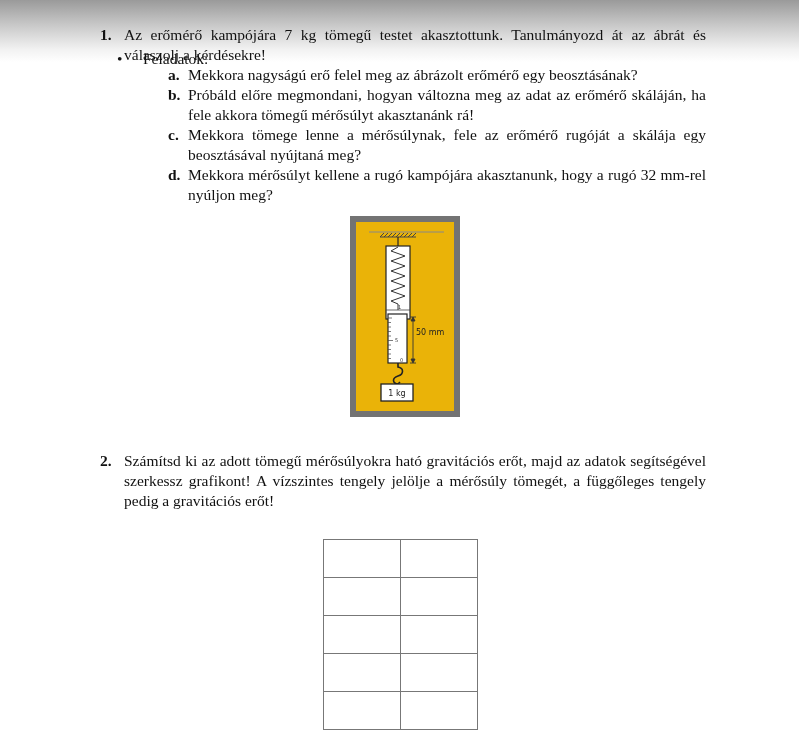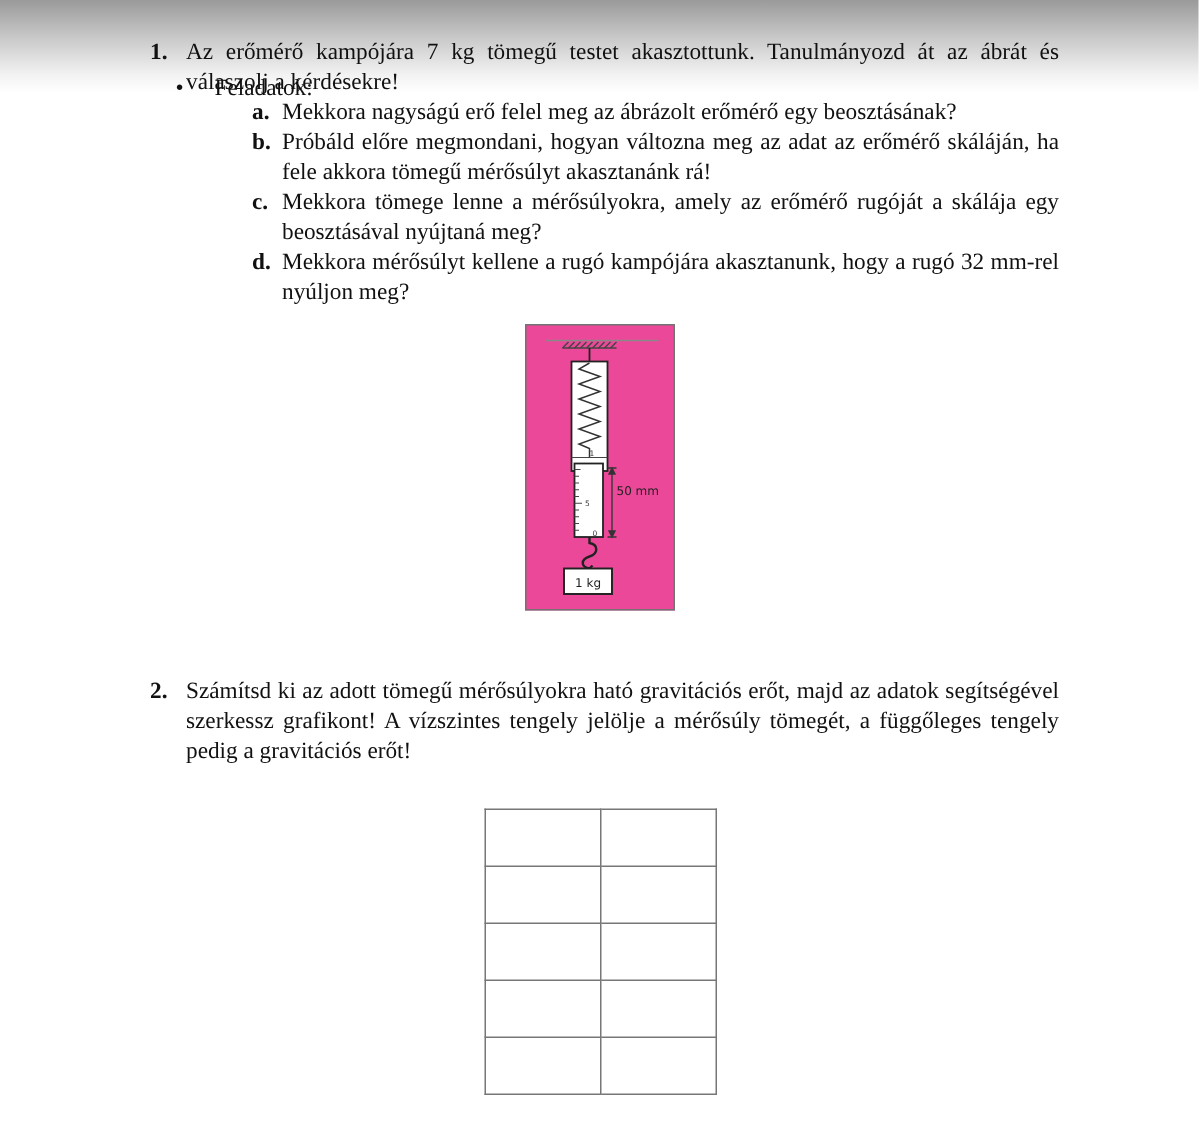--- a/index.html
+++ b/index.html
@@ -19,21 +19,21 @@
     .bullet-line { position: absolute; left: 117px; top: 4px; font-weight: normal; margin-top: 46px; }
     .bullet-line .dot { display: inline-block; width: 26px; }
     .task { position: absolute; left: 100px; width: 606px; line-height: 20px; text-align: justify; }
     .task .num { position: absolute; left: 0; top: 0; font-weight: bold; }
     .task .body { margin-left: 24px; }
     .sub { position: absolute; left: 168px; width: 538px; line-height: 20px; text-align: justify; }
     .sub .let { position: absolute; left: 0; top: 0; font-weight: bold; }
     .sub .body { margin-left: 20px; }
     .figure {
       position: absolute; left: 350px; top: 216px; width: 98px; height: 189px;
-      border: 1px solid #737373; background: #ec4899;
+      border: 6px solid #737373; background: #eab308;
     }
     .grid-table {
       position: absolute; left: 323px; top: 539px; border-collapse: collapse;
     }
     .grid-table td {
       width: 76px; height: 37px; border: 1.5px solid #777; padding: 0;
     }
   </style>
 </head>
 <body>
@@ -54,21 +54,21 @@
   <div class="sub" style="top:65px;">
     <span class="let">a.</span>
     <div class="body">Mekkora nagyságú erő felel meg az ábrázolt erőmérő egy beosztásának?</div>
   </div>
   <div class="sub" style="top:85px;">
     <span class="let">b.</span>
     <div class="body">Próbáld előre megmondani, hogyan változna meg az adat az erőmérő skáláján, ha fele akkora tömegű mérősúlyt akasztanánk rá!</div>
   </div>
   <div class="sub" style="top:125px;">
     <span class="let">c.</span>
-    <div class="body">Mekkora tömege lenne a mérősúlyokra, amely az erőmérő rugóját a skálája egy beosztásával nyújtaná meg?</div>
+    <div class="body">Mekkora tömege lenne a mérősúlynak, fele az erőmérő rugóját a skálája egy beosztásával nyújtaná meg?</div>
   </div>
   <div class="sub" style="top:165px;">
     <span class="let">d.</span>
     <div class="body">Mekkora mérősúlyt kellene a rugó kampójára akasztanunk, hogy a rugó 32 mm-rel nyúljon meg?</div>
   </div>
 
   <div class="figure">
     <svg width="98" height="189" viewBox="0 0 98 189">
 
       <line x1="13" y1="10" x2="88" y2="10" stroke="#888" stroke-width="1"></line>

